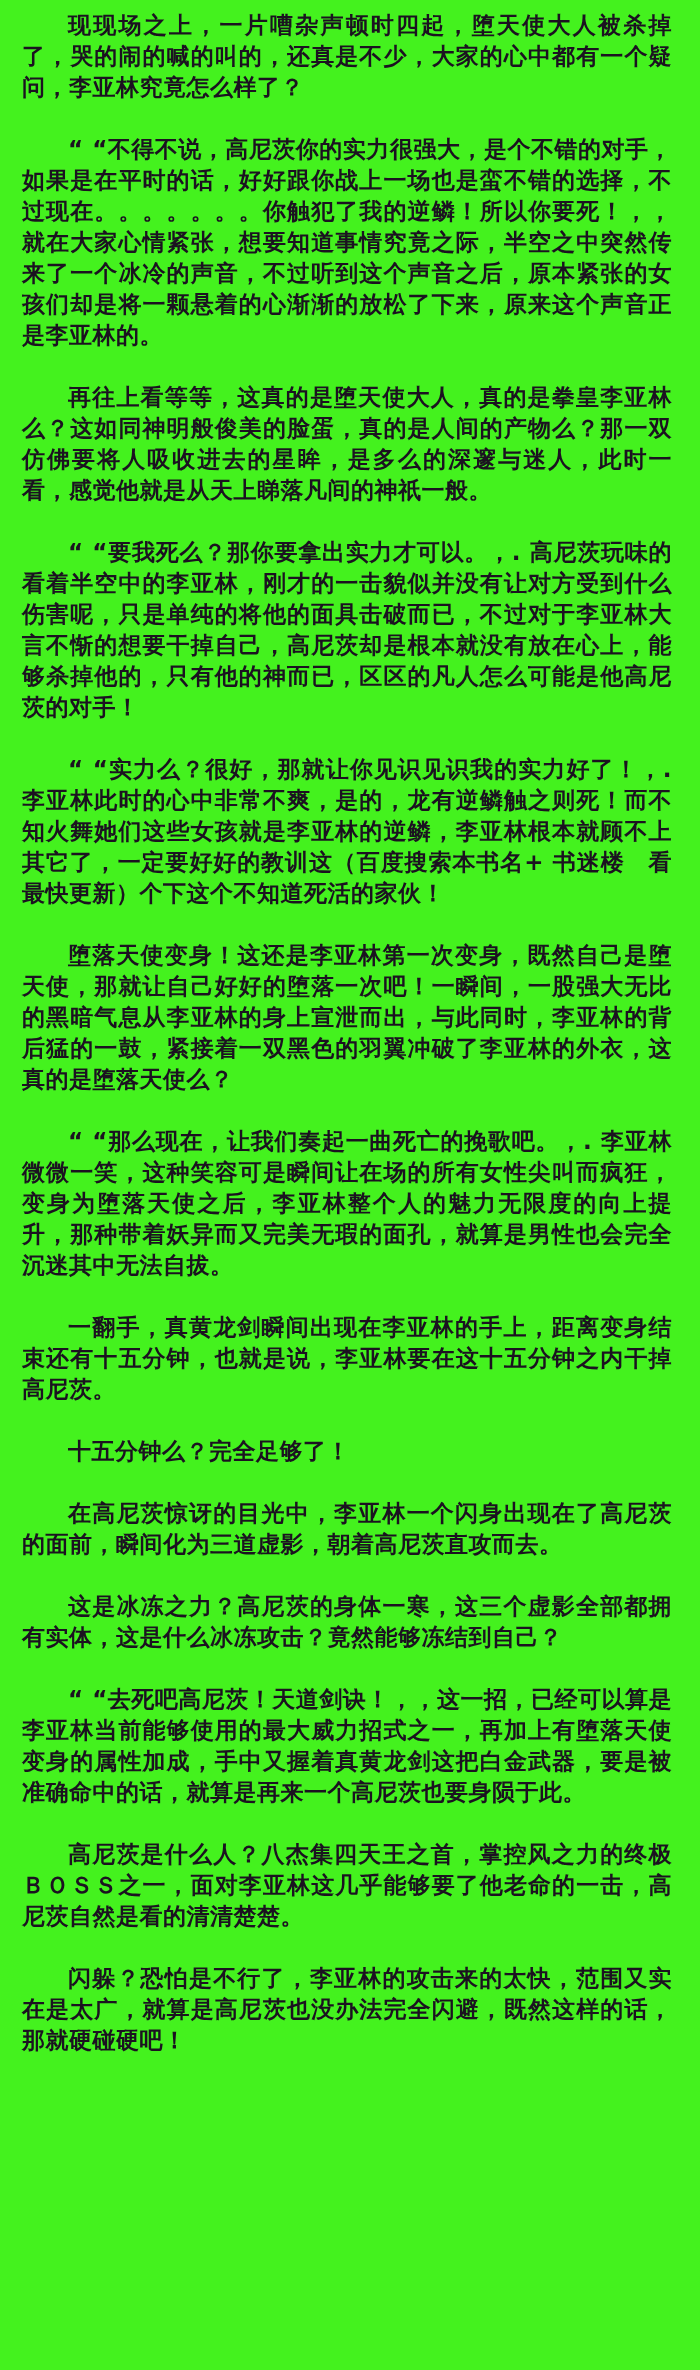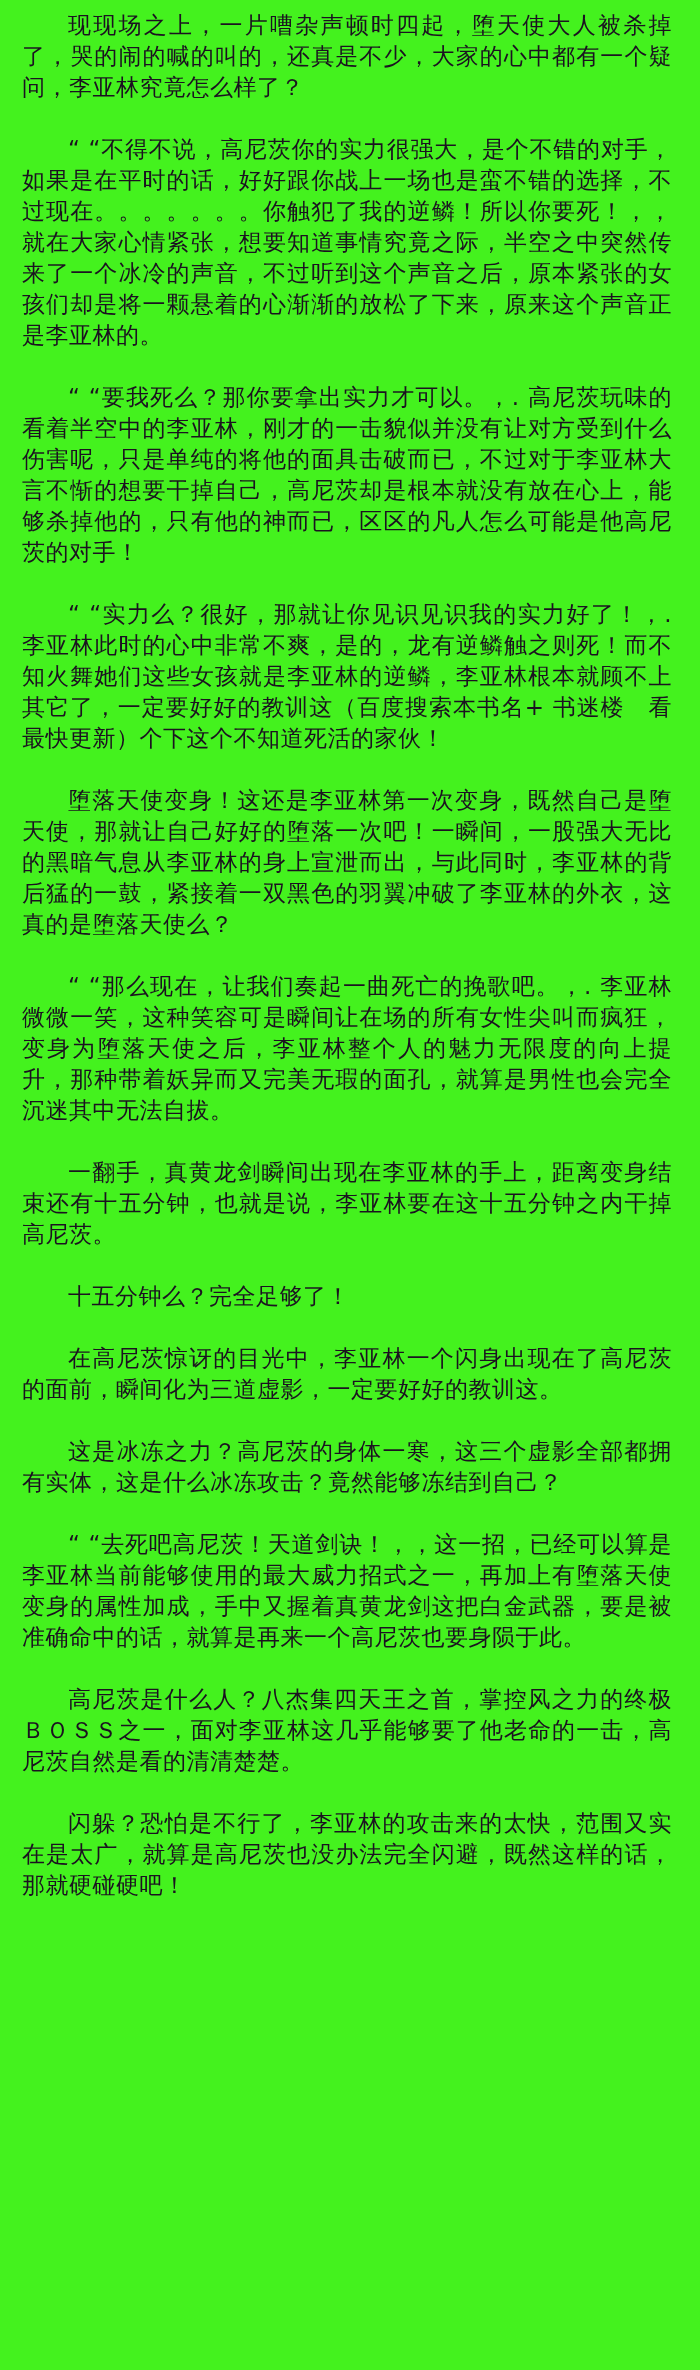--- a/index.html
+++ b/index.html
@@ -17,37 +17,38 @@
     padding: 10px 28px 60px 22px;
   }
   .para {
     margin: 0 0 31px 0;
     font-size: 23px;
     line-height: 31px;
     text-indent: 2em;
     text-align: justify;
     letter-spacing: 0.5px;
     word-break: break-all;
-    font-weight: 400;
+    font-weight: 700;
   }
   .para:last-child {
     margin-bottom: 0;
   }
 </style>
 </head>
 <body style="background: rgb(68, 242, 30); color: rgb(27, 18, 32);">
 
 <main class="page">
   <p class="para">现现场之上，一片嘈杂声顿时四起，堕天使大人被杀掉了，哭的闹的喊的叫的，还真是不少，大家的心中都有一个疑问，李亚林究竟怎么样了？</p>
   <p class="para">“ “不得不说，高尼茨你的实力很强大，是个不错的对手，如果是在平时的话，好好跟你战上一场也是蛮不错的选择，不过现在。。。。。。。你触犯了我的逆鳞！所以你要死！，，就在大家心情紧张，想要知道事情究竟之际，半空之中突然传来了一个冰冷的声音，不过听到这个声音之后，原本紧张的女孩们却是将一颗悬着的心渐渐的放松了下来，原来这个声音正是李亚林的。</p>
+  <p class="para">再往上看等等，这真的是堕天使大人，真的是拳皇李亚林么？这如同神明般俊美的脸蛋，真的是人间的产物么？那一双仿佛要将人吸收进去的星眸，是多么的深邃与迷人，此时一看，感觉他就是从天上睇落凡间的神祇一般。</p>
   <p class="para">“ “要我死么？那你要拿出实力才可以。，. 高尼茨玩味的看着半空中的李亚林，刚才的一击貌似并没有让对方受到什么伤害呢，只是单纯的将他的面具击破而已，不过对于李亚林大言不惭的想要干掉自己，高尼茨却是根本就没有放在心上，能够杀掉他的，只有他的神而已，区区的凡人怎么可能是他高尼茨的对手！</p>
   <p class="para">“ “实力么？很好，那就让你见识见识我的实力好了！，. 李亚林此时的心中非常不爽，是的，龙有逆鳞触之则死！而不知火舞她们这些女孩就是李亚林的逆鳞，李亚林根本就顾不上其它了，一定要好好的教训这（百度搜索本书名+ 书迷楼　看最快更新）个下这个不知道死活的家伙！</p>
   <p class="para">堕落天使变身！这还是李亚林第一次变身，既然自己是堕天使，那就让自己好好的堕落一次吧！一瞬间，一股强大无比的黑暗气息从李亚林的身上宣泄而出，与此同时，李亚林的背后猛的一鼓，紧接着一双黑色的羽翼冲破了李亚林的外衣，这真的是堕落天使么？</p>
   <p class="para">“ “那么现在，让我们奏起一曲死亡的挽歌吧。，. 李亚林微微一笑，这种笑容可是瞬间让在场的所有女性尖叫而疯狂，变身为堕落天使之后，李亚林整个人的魅力无限度的向上提升，那种带着妖异而又完美无瑕的面孔，就算是男性也会完全沉迷其中无法自拔。</p>
   <p class="para">一翻手，真黄龙剑瞬间出现在李亚林的手上，距离变身结束还有十五分钟，也就是说，李亚林要在这十五分钟之内干掉高尼茨。</p>
   <p class="para">十五分钟么？完全足够了！</p>
-  <p class="para">在高尼茨惊讶的目光中，李亚林一个闪身出现在了高尼茨的面前，瞬间化为三道虚影，一定要好好的教训这。</p>
+  <p class="para">在高尼茨惊讶的目光中，李亚林一个闪身出现在了高尼茨的面前，瞬间化为三道虚影，朝着高尼茨直攻而去。</p>
   <p class="para">这是冰冻之力？高尼茨的身体一寒，这三个虚影全部都拥有实体，这是什么冰冻攻击？竟然能够冻结到自己？</p>
   <p class="para">“ “去死吧高尼茨！天道剑诀！，，这一招，已经可以算是李亚林当前能够使用的最大威力招式之一，再加上有堕落天使变身的属性加成，手中又握着真黄龙剑这把白金武器，要是被准确命中的话，就算是再来一个高尼茨也要身陨于此。</p>
   <p class="para">高尼茨是什么人？八杰集四天王之首，掌控风之力的终极ＢＯＳＳ之一，面对李亚林这几乎能够要了他老命的一击，高尼茨自然是看的清清楚楚。</p>
   <p class="para">闪躲？恐怕是不行了，李亚林的攻击来的太快，范围又实在是太广，就算是高尼茨也没办法完全闪避，既然这样的话，那就硬碰硬吧！</p>
 
 </main>
 
 </body></html>

